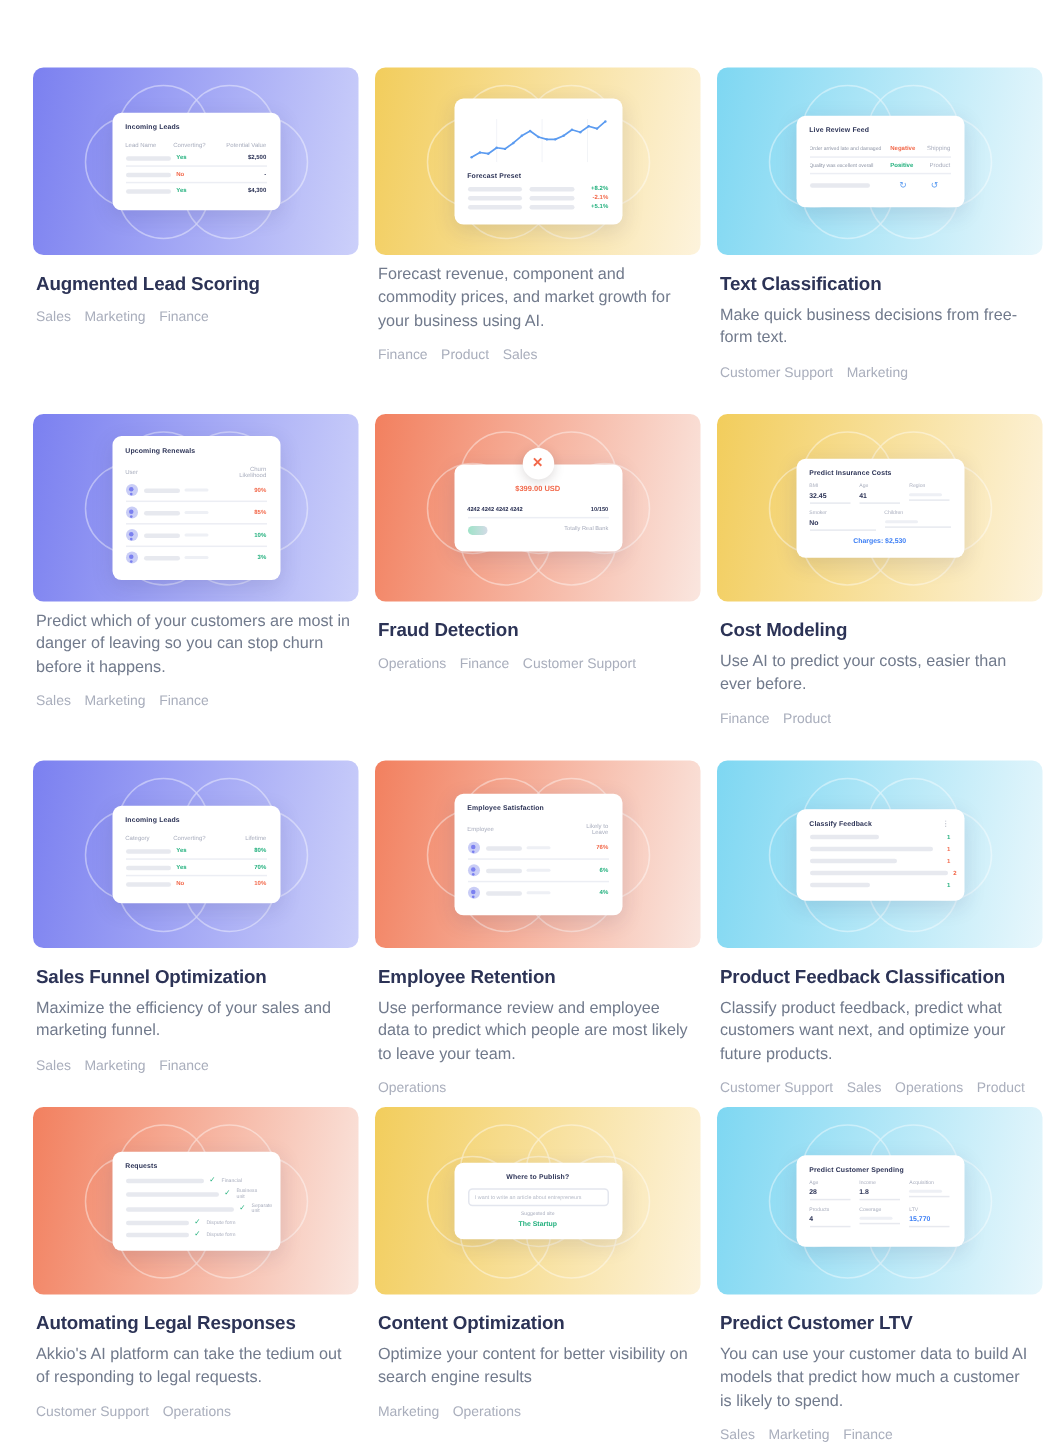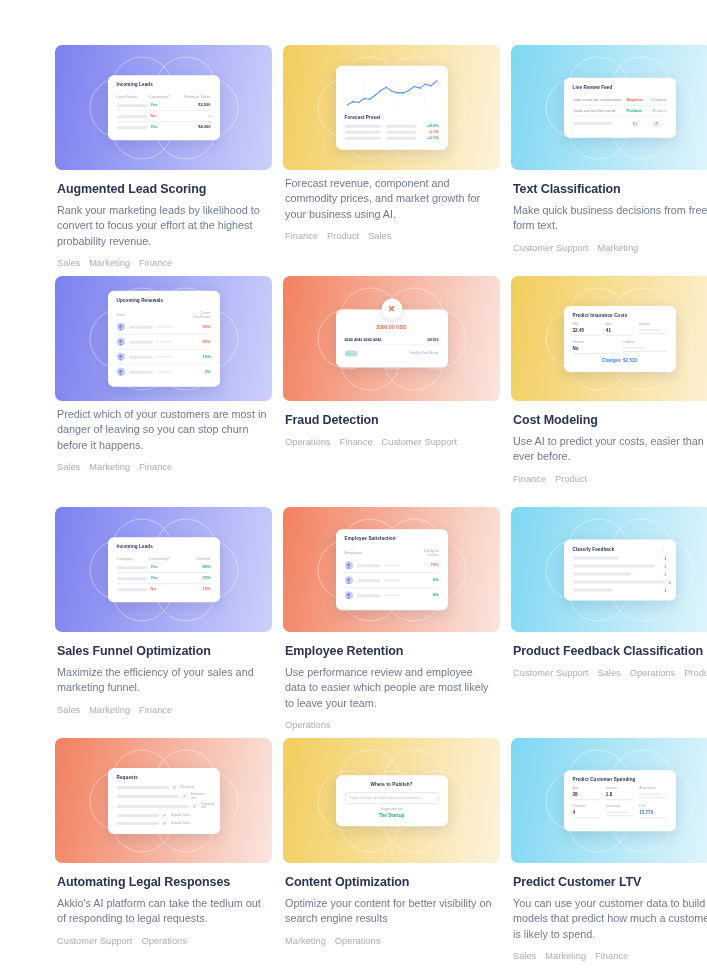--- a/index.html
+++ b/index.html
@@ -7,22 +7,21 @@
     width: 707px; height: 970px;
     background: #ffffff;
     font-family: "Liberation Sans", sans-serif;
     overflow: hidden;
   }
   #grid {
     display: grid;
     grid-template-columns: repeat(3, 217px);
     column-gap: 11px;
     row-gap: 0px;
-    padding: 45px 0 0 28px;
-    margin-left: 27px;
+    padding: 45px 0 0 22px;
   }
   .card { width: 217px; height: 231px; }
 
   
   .thumb {
     position: relative;
     width: 217px; height: 125px;
     border-radius: 7px;
     overflow: hidden;
   }
@@ -152,21 +151,20 @@
           <div class="mini-row">
       <div style="flex:1">
               <div class="bar " style="width:30px"></div>
             </div>
       <div class="val g" style="width:28px">Yes</div>
       <div class="val d" style="width:30px;text-align:right">$4,300</div>
           </div>
       </div>
     </div>
     <div class="c-title">Augmented Lead Scoring</div>
-    <div class="c-desc">Rank your marketing leads by likelihood to convert to focus your effort at the highest probability revenue.</div>
     <div class="c-tags">
         <span class="c-tag">Sales</span>
         <span class="c-tag">Marketing</span>
         <span class="c-tag">Finance</span>
       </div>
     </div>
     <div class="card">
     <div class="thumb" style="background:linear-gradient(100deg,#f2cd5c 0%,#fdf3dc 100%)">
       <div class="deco">
      <svg viewBox="0 0 168 118">
@@ -507,21 +505,21 @@
       <div class="avatar"></div>
       <div style="flex:1;display:flex;gap:3px">
               <div class="bar " style="width:24px"></div>
               <div class="bar lt" style="width:16px"></div>
             </div>
       <div class="val g" style="width:26px;text-align:right">4%</div>
           </div>
       </div>
     </div>
     <div class="c-title">Employee Retention</div>
-    <div class="c-desc">Use performance review and employee data to easier which people are most likely to leave your team.</div>
+    <div class="c-desc">Use performance review and employee data to predict which people are most likely to leave your team.</div>
     <div class="c-tags">
         <span class="c-tag">Operations</span>
       </div>
     </div>
     <div class="card">
     <div class="thumb" style="background:linear-gradient(100deg,#7ed7f2 0%,#e8f7fc 100%)">
       <div class="deco">
      <svg viewBox="0 0 168 118">
             <circle cx="40" cy="59" r="30" fill="none" stroke="rgba(255,255,255,.75)" stroke-width="1"></circle>
             <circle cx="84" cy="59" r="30" fill="none" stroke="rgba(255,255,255,.75)" stroke-width="1"></circle>
@@ -563,20 +561,21 @@
           </div>
           <div style="display:flex;align-items:center;gap:4px;margin-top:4px">
       <div style="flex:1">
               <div class="bar " style="width:40px"></div>
             </div>
       <div class="val g" style="width:6px;text-align:right">1</div>
           </div>
       </div>
     </div>
     <div class="c-title">Product Feedback Classification</div>
+    <div class="c-desc">Classify product feedback, predict what customers want next, and optimize your future products.</div>
     <div class="c-tags">
         <span class="c-tag">Customer Support</span>
         <span class="c-tag">Sales</span>
         <span class="c-tag">Operations</span>
         <span class="c-tag">Product</span>
       </div>
     </div>
     <div class="card">
     <div class="thumb" style="background:linear-gradient(100deg,#f2805f 0%,#fae6df 100%)">
       <div class="deco">

